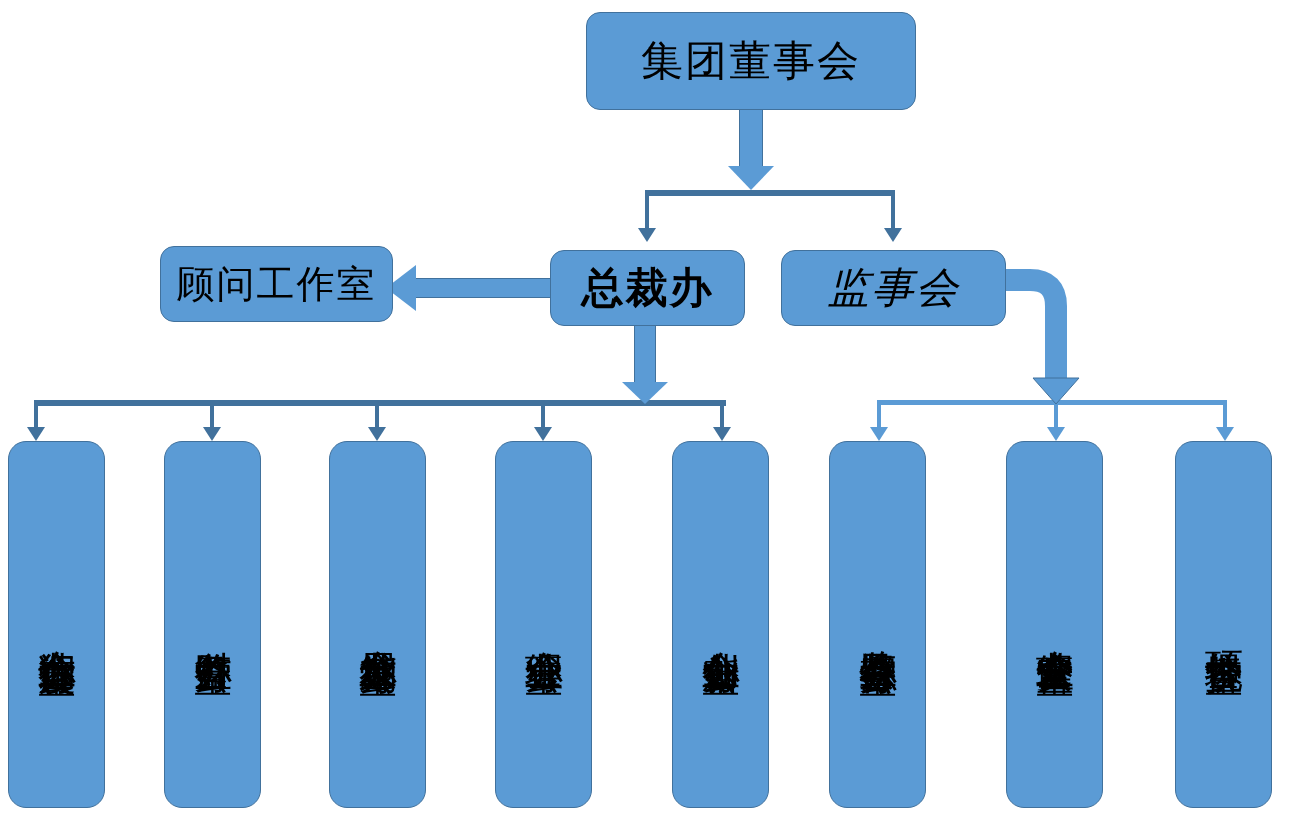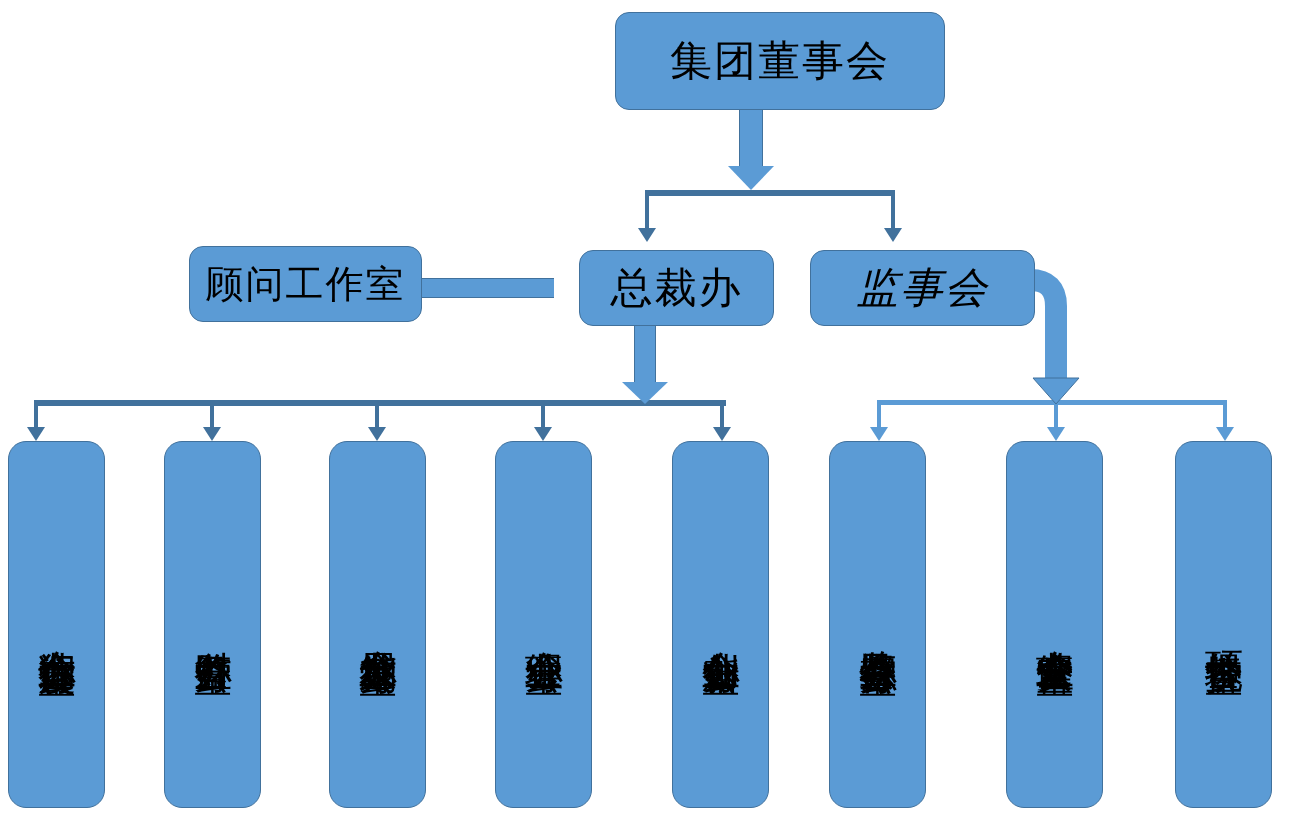--- a/index.html
+++ b/index.html
@@ -27,21 +27,20 @@
     justify-content: center;
     color: #000000;
     text-align: center;
     z-index: 5;
   }
   .node.horizontal {
     font-size: 42px;
     letter-spacing: 2px;
     line-height: 1;
     white-space: nowrap;
-    margin-left: 29px;
   }
   .node.vertical {
     writing-mode: vertical-rl;
     text-orientation: upright;
     font-size: 38px;
     line-height: 1.02;
     letter-spacing: 1px;
     padding: 10px 0;
     border-radius: 18px;
   }
@@ -151,21 +150,21 @@
   <div class="thin-drop" style="left:645px; top:190px; height:38px;"></div>
   <div class="thin-head" style="left:638px; top:228px;"></div>
 
   <div class="thin-drop" style="left:891px; top:190px; height:38px;"></div>
   <div class="thin-head" style="left:884px; top:228px;"></div>
 
   <div class="node horizontal" style="left:160px; top:246px; width:233px; height:76px; font-size:38px;">
     <span>顾问工作室</span>
   </div>
 
-  <div class="node horizontal" style="left:550px; top:250px; width:195px; height:76px;">
+  <div class="node horizontal" style="left:550px; top:250px; width:195px; height:76px;font-weight:bold;">
     <span>总裁办</span>
   </div>
 
   <div class="node horizontal" style="left:781px; top:250px; width:225px; height:76px;font-style:italic;">
     <span>监事会</span>
   </div>
 
   <div class="block-arrow-left" style="left:386px; top:265px; width:168px; height:46px;">
     <div class="shaft-h" style="width:140px; height:20px;"></div>
     <div class="head-l" style="border-top:23px solid transparent;

